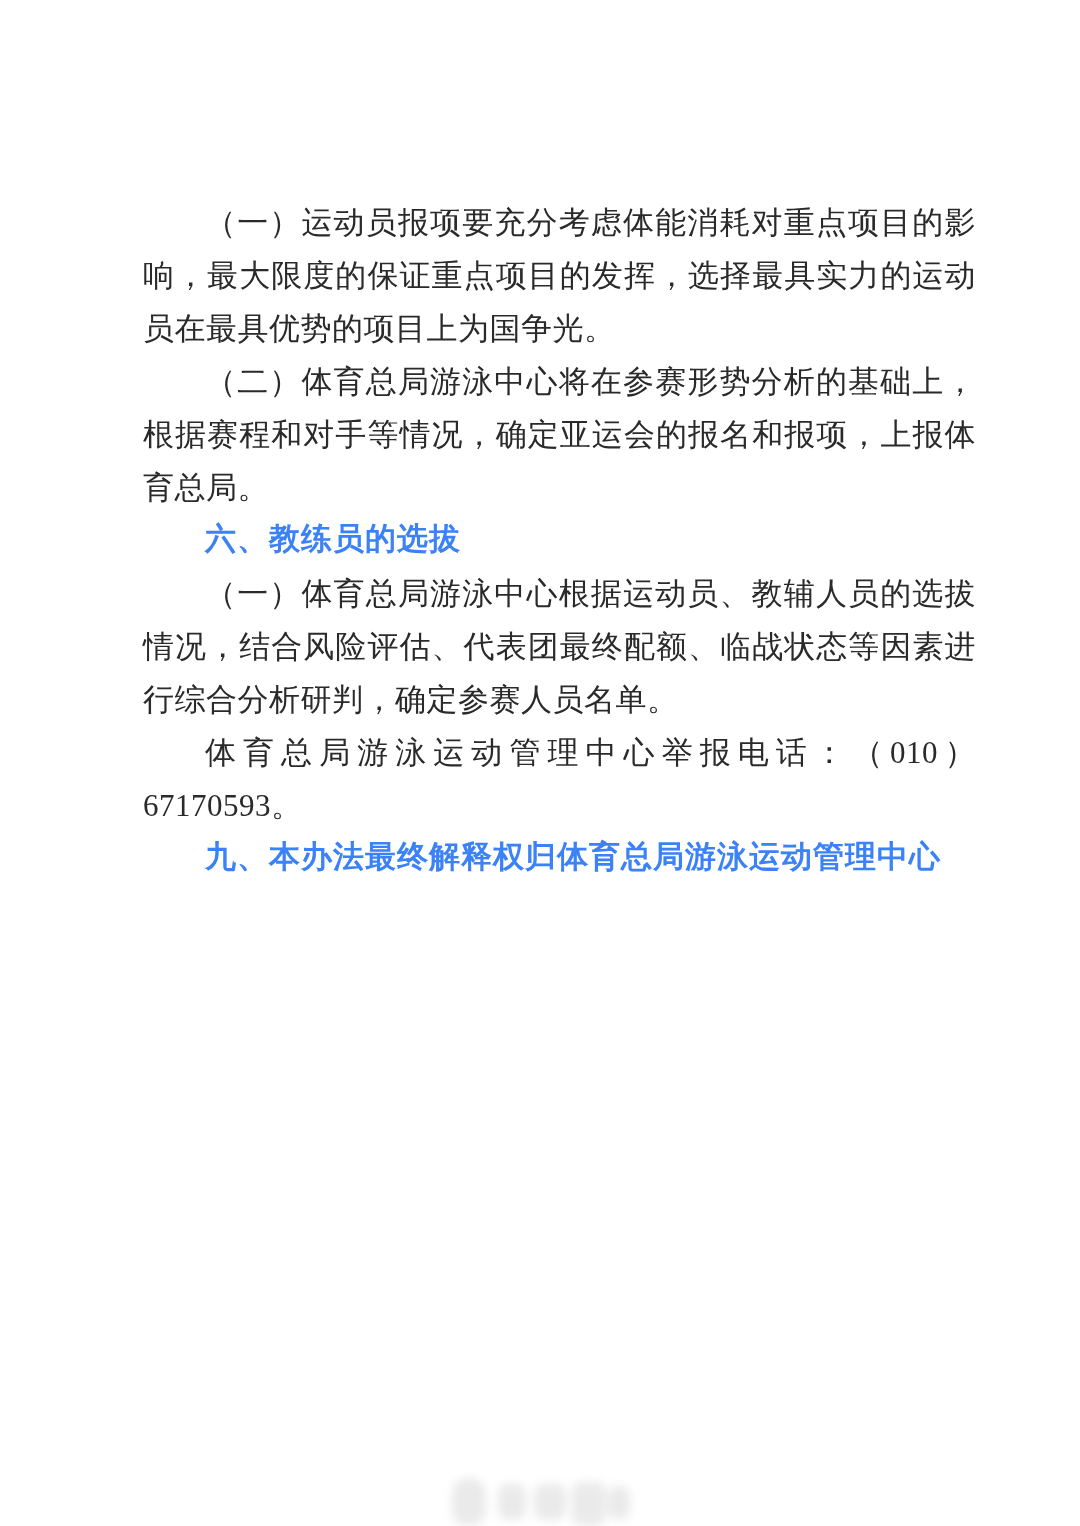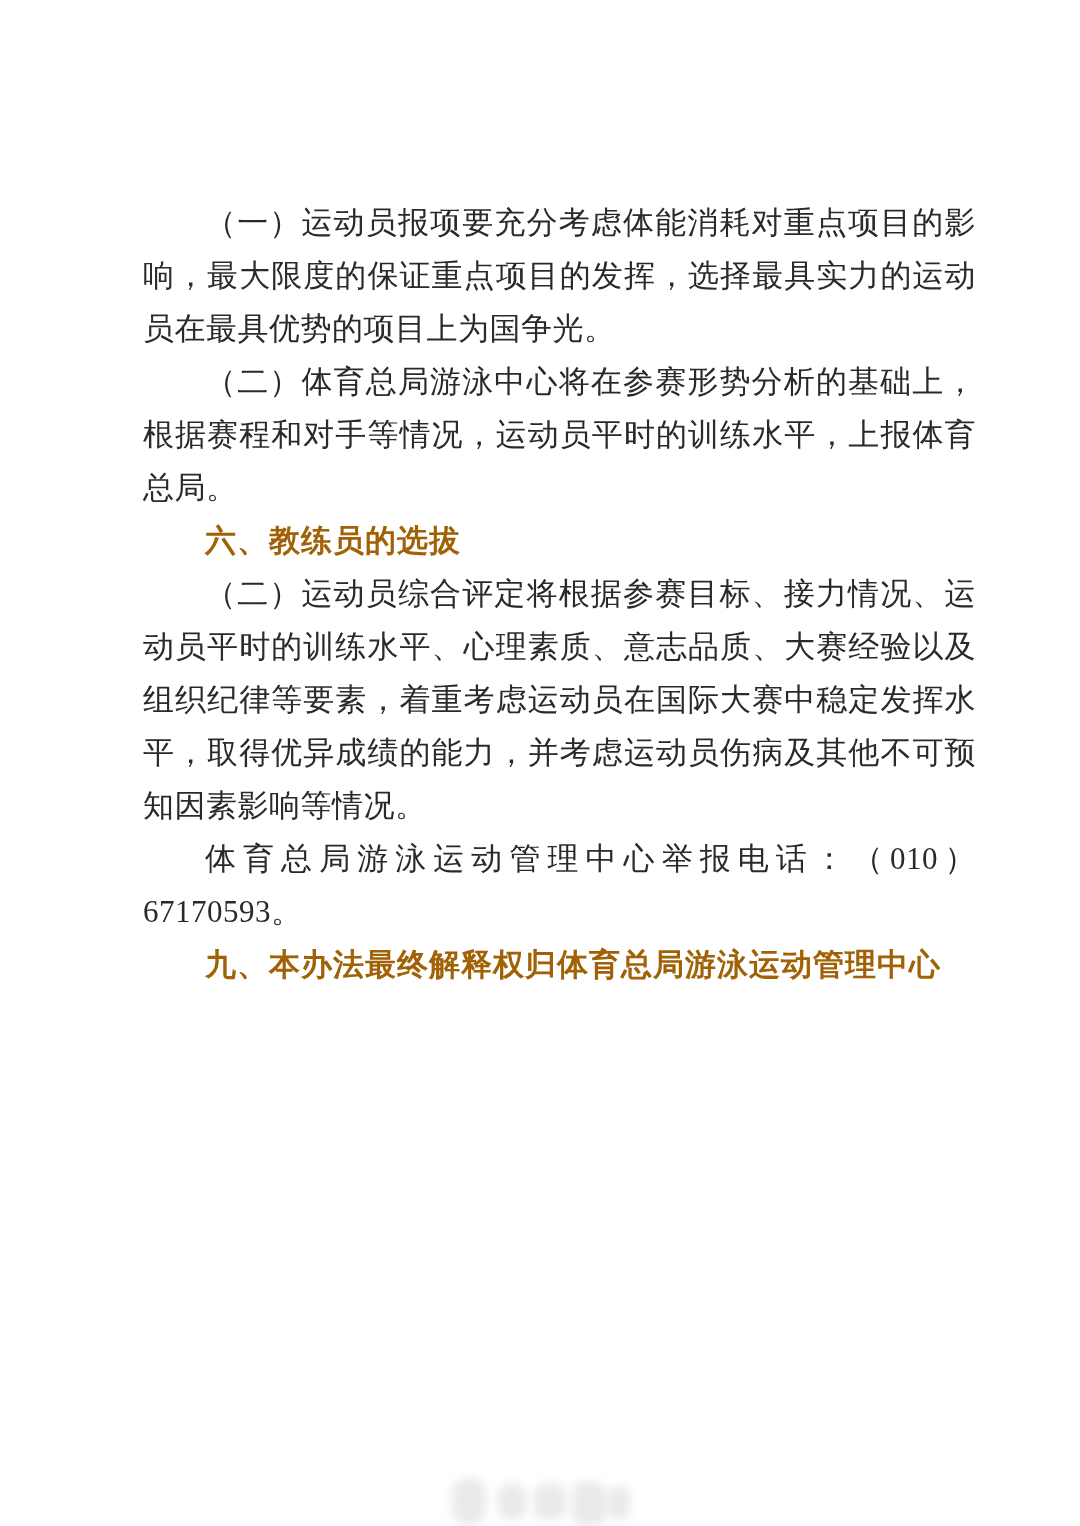--- a/index.html
+++ b/index.html
@@ -27,25 +27,25 @@
     font-size: 31px;
     line-height: 53px;
     color: #2a2a2a;
     text-align: justify;
     text-justify: inter-ideograph;
     text-indent: 2em;
     letter-spacing: 0.5px;
   }
   .heading {
     margin: 0;
-    font-family: Liberation Sans, sans-serif;
+    font-family: Liberation Mono, monospace;
     font-weight: 700;
     font-size: 31px;
     line-height: 53px;
-    color: #a16207;
+    color: #3b82f6;
     text-align: left;
     text-indent: 2em;
     letter-spacing: 1px;
   }
   
   .watermark {
     position: absolute;
     left: 452px;
     top: 1472px;
     width: 178px;
@@ -64,23 +64,23 @@
   .wm-b3 { left: 82px; top: 12px; width: 32px; height: 36px; }
   .wm-b4 { left: 120px;top: 10px; width: 34px; height: 44px; }
   .wm-b5 { left: 156px;top: 14px; width: 22px; height: 34px; }
 </style>
 </head>
 <body>
 
 <div class="page">
   <div class="content" id="doc-content">
       <p class="para">（一）运动员报项要充分考虑体能消耗对重点项目的影响，最大限度的保证重点项目的发挥，选择最具实力的运动员在最具优势的项目上为国争光。</p>
-      <p class="para">（二）体育总局游泳中心将在参赛形势分析的基础上，根据赛程和对手等情况，运动员平时的训练水平，上报体育总局。</p>
+      <p class="para">（二）体育总局游泳中心将在参赛形势分析的基础上，根据赛程和对手等情况，确定亚运会的报名和报项，上报体育总局。</p>
       <p class="heading">六、教练员的选拔</p>
-      <p class="para">（二）运动员综合评定将根据参赛目标、接力情况、运动员平时的训练水平、心理素质、意志品质、大赛经验以及组织纪律等要素，着重考虑运动员在国际大赛中稳定发挥水平，取得优异成绩的能力，并考虑运动员伤病及其他不可预知因素影响等情况。</p>
+      <p class="para">（一）体育总局游泳中心根据运动员、教辅人员的选拔情况，结合风险评估、代表团最终配额、临战状态等因素进行综合分析研判，确定参赛人员名单。</p>
       <p class="para">体育总局游泳运动管理中心举报电话：（010）67170593。</p>
       <p class="heading">九、本办法最终解释权归体育总局游泳运动管理中心</p>
     </div>
   <div class="watermark">
     <span class="wm-blob wm-b1"></span>
     <span class="wm-blob wm-b2"></span>
     <span class="wm-blob wm-b3"></span>
     <span class="wm-blob wm-b4"></span>
     <span class="wm-blob wm-b5"></span>
   </div>

